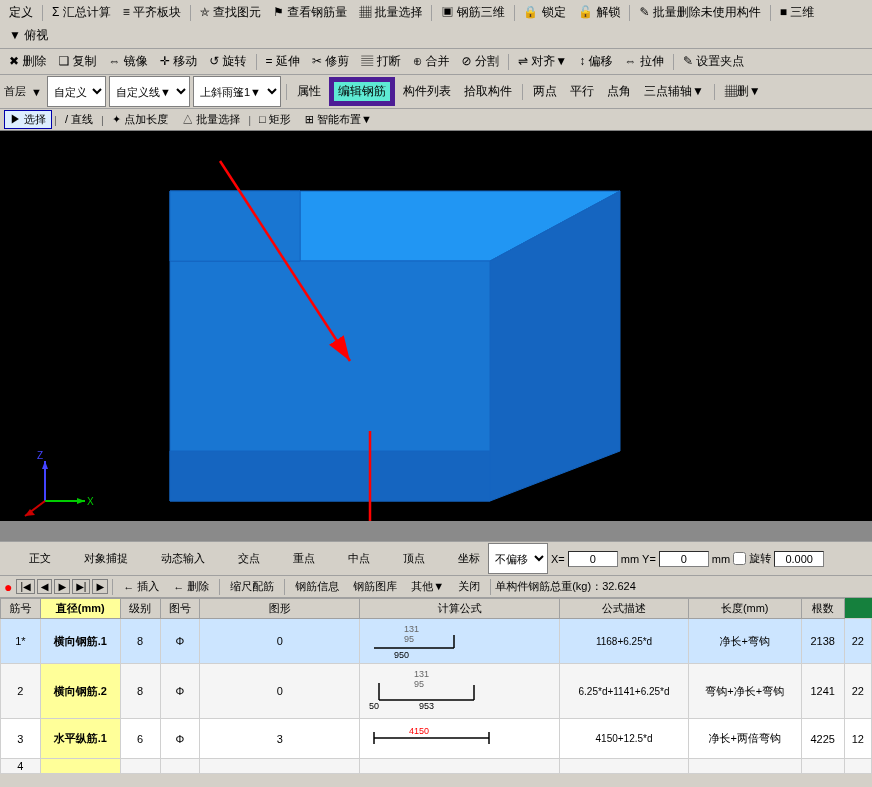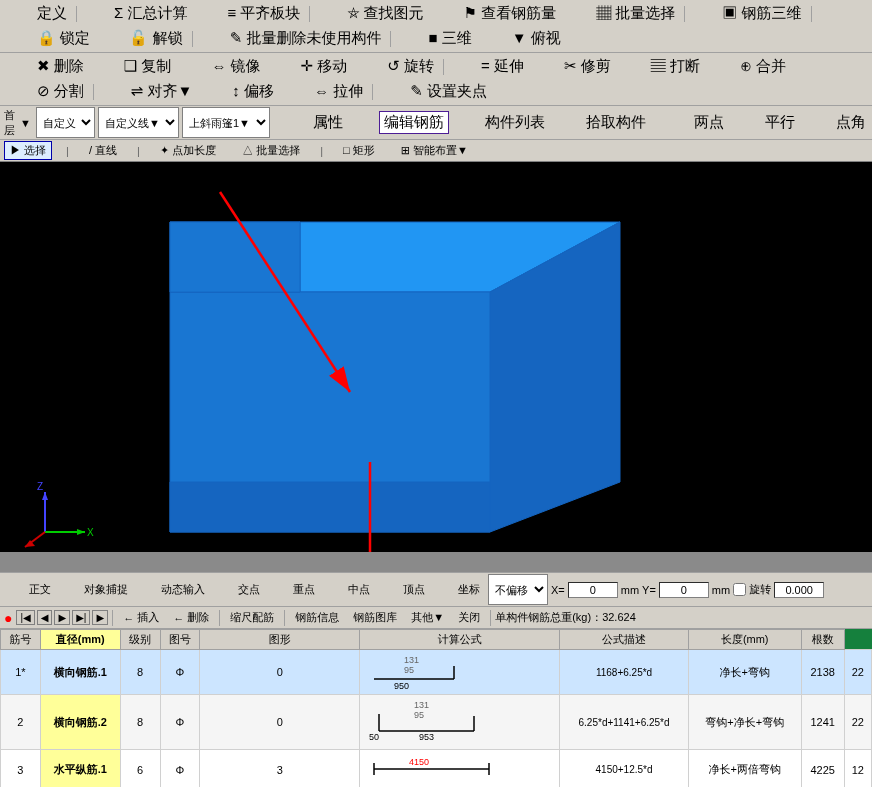--- a/index.html
+++ b/index.html
@@ -14,29 +14,28 @@
       padding: 2px 4px;
       gap: 2px;
       flex-wrap: wrap;
       min-height: 22px;
     }
     .toolbar-btn {
       display: inline-flex;
       align-items: center;
       gap: 2px;
       padding: 1px 4px;
-      font-size: 15px;
+      font-size: 12px;
       cursor: pointer;
       white-space: nowrap;
       border: 1px solid transparent;
       background: transparent;
       color: #000;
-      margin-left: 28px;
-    }
-    .toolbar-btn.active { border: 1px solid #4c1d95; background: #ffffff; }
+    }
+    .toolbar-btn.active { border: 5px solid #4c1d95; background: #5eead4; }
     .toolbar-separator { width: 1px; background: #a0a0a0; height: 16px; margin: 0 2px; }
 
     
     .layer-row {
       background: #d4d0c8;
       border-bottom: 1px solid #a0a0a0;
       display: flex;
       align-items: center;
       padding: 1px 4px;
       gap: 3px;
@@ -50,21 +49,21 @@
       padding: 0 2px;
     }
 
     
     .draw-row {
       background: #d4d0c8;
       border-bottom: 1px solid #808080;
       display: flex;
       align-items: center;
       padding: 1px 4px;
-      gap: 14px;
+      gap: 2px;
       min-height: 22px;
     }
     .draw-btn {
       display: inline-flex;
       align-items: center;
       gap: 2px;
       padding: 1px 5px;
       font-size: 11px;
       cursor: pointer;
       border: 1px solid transparent;

